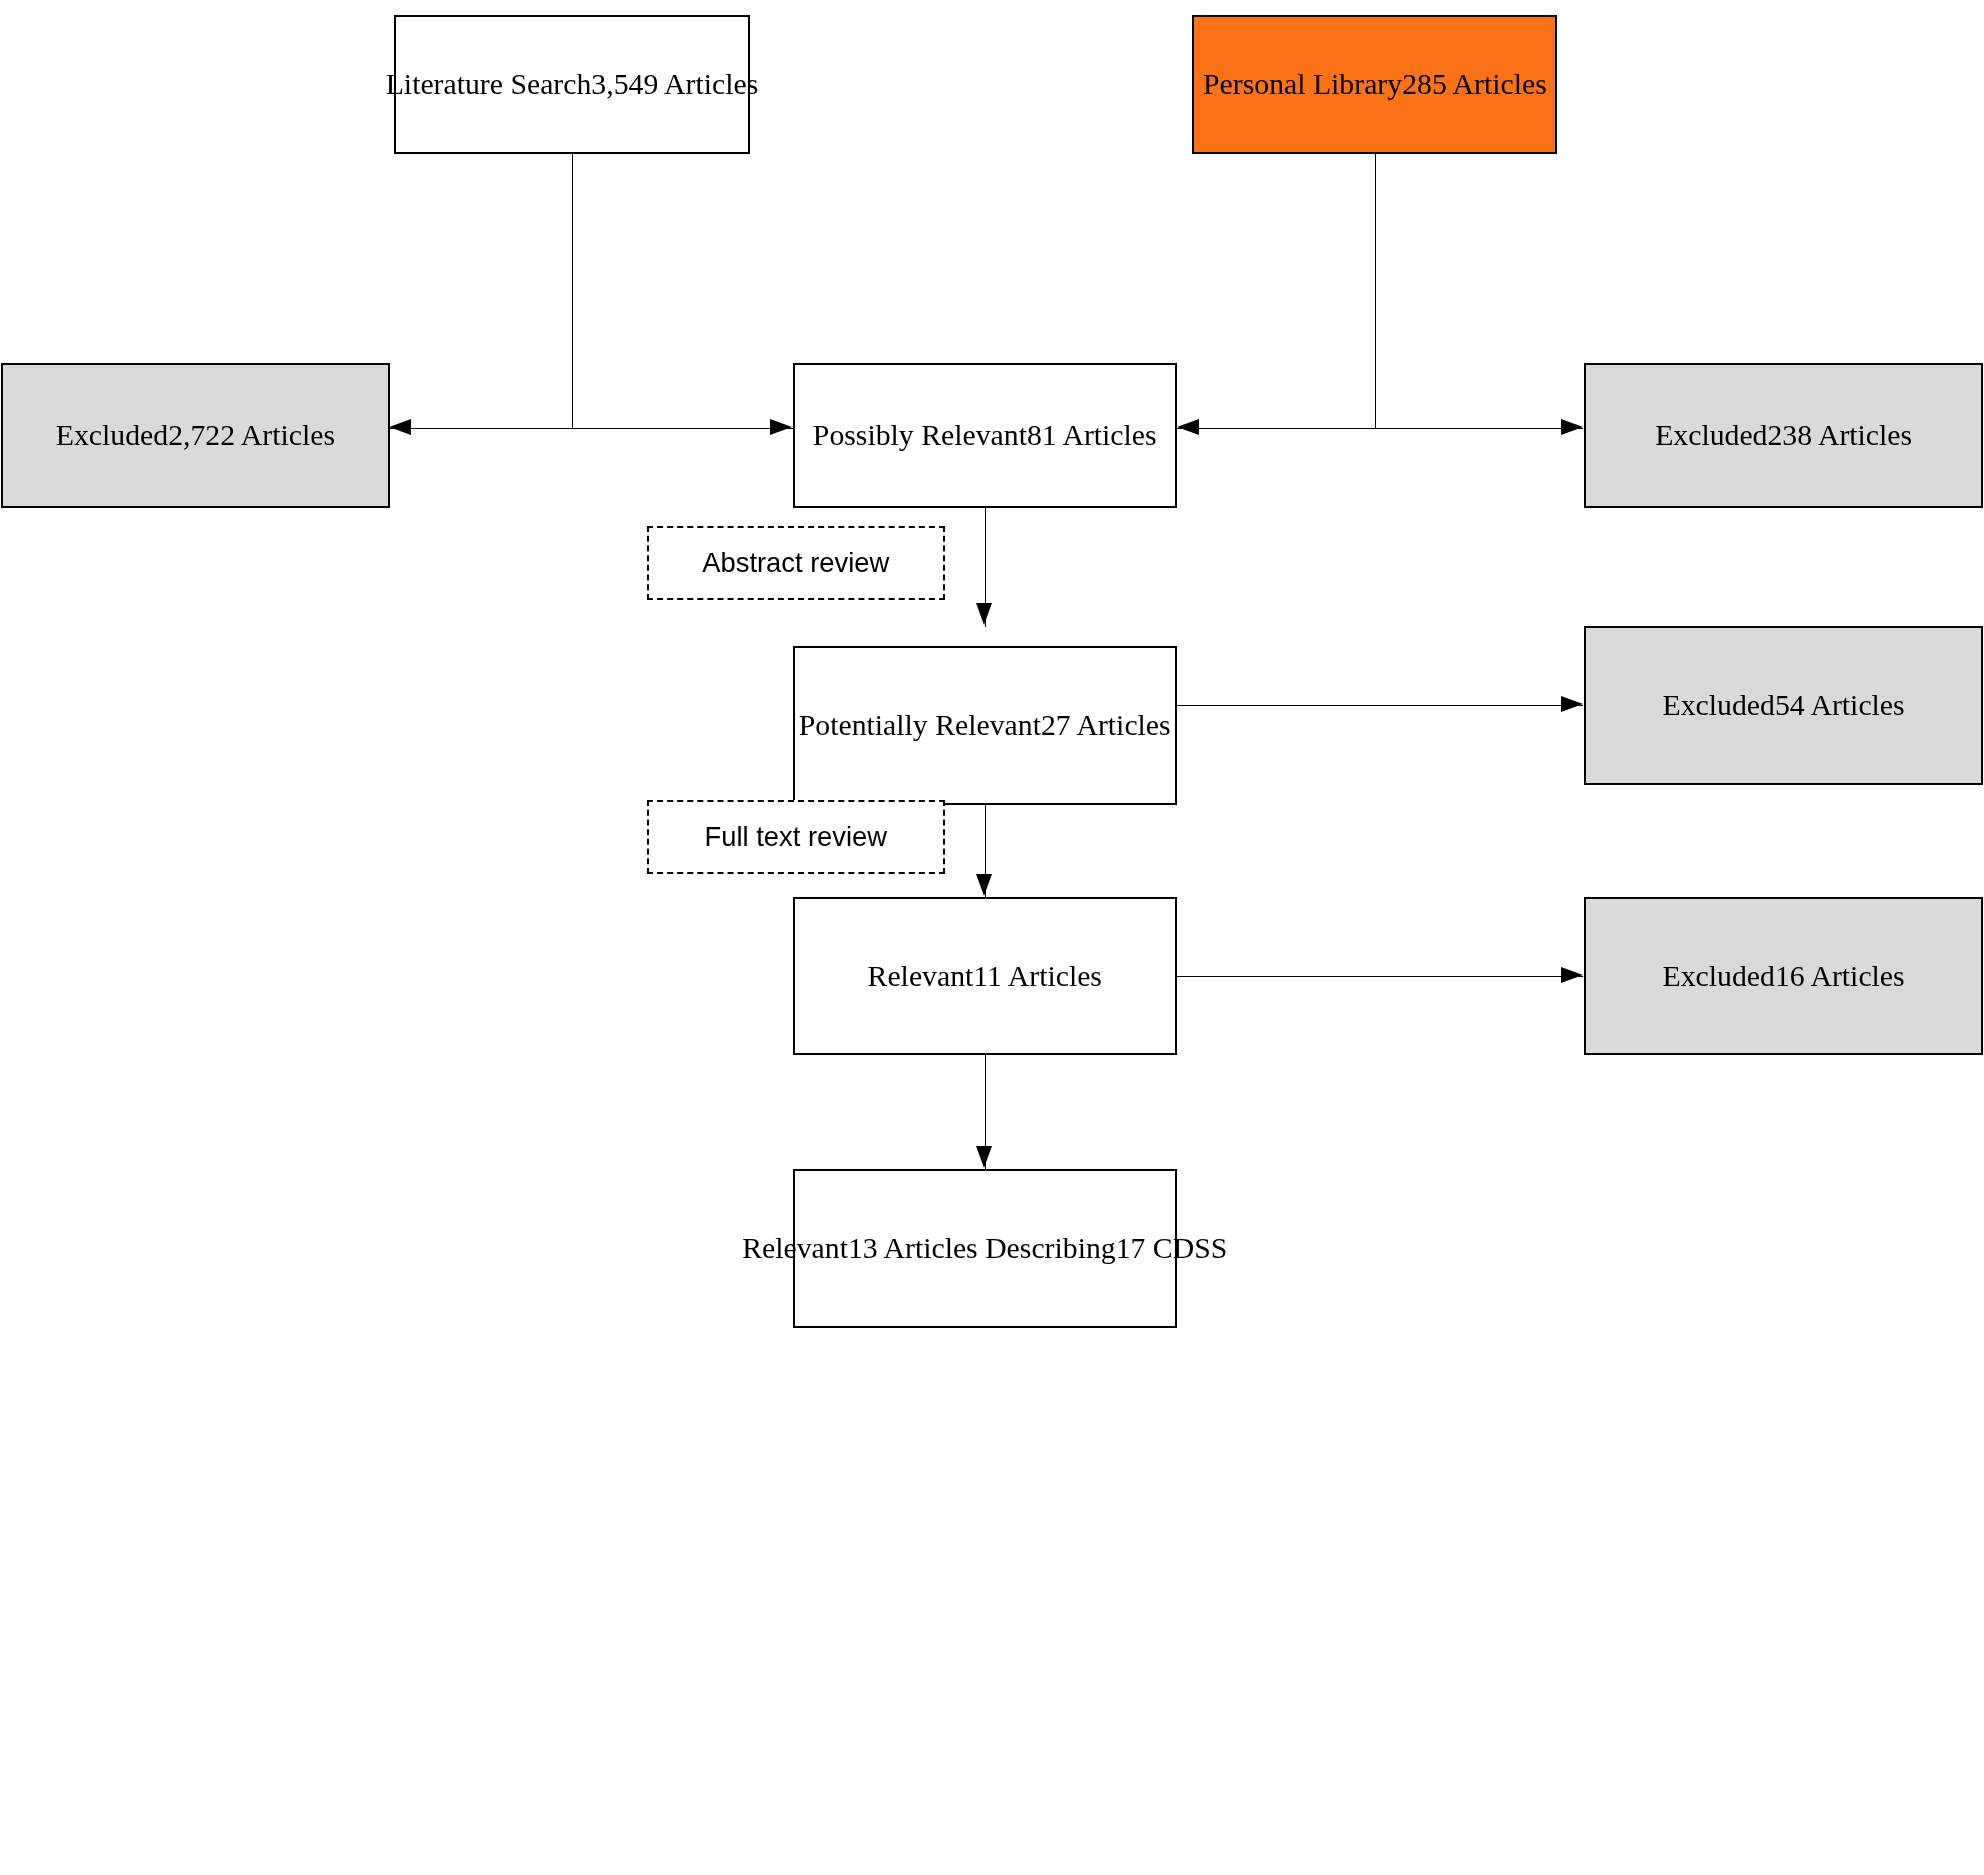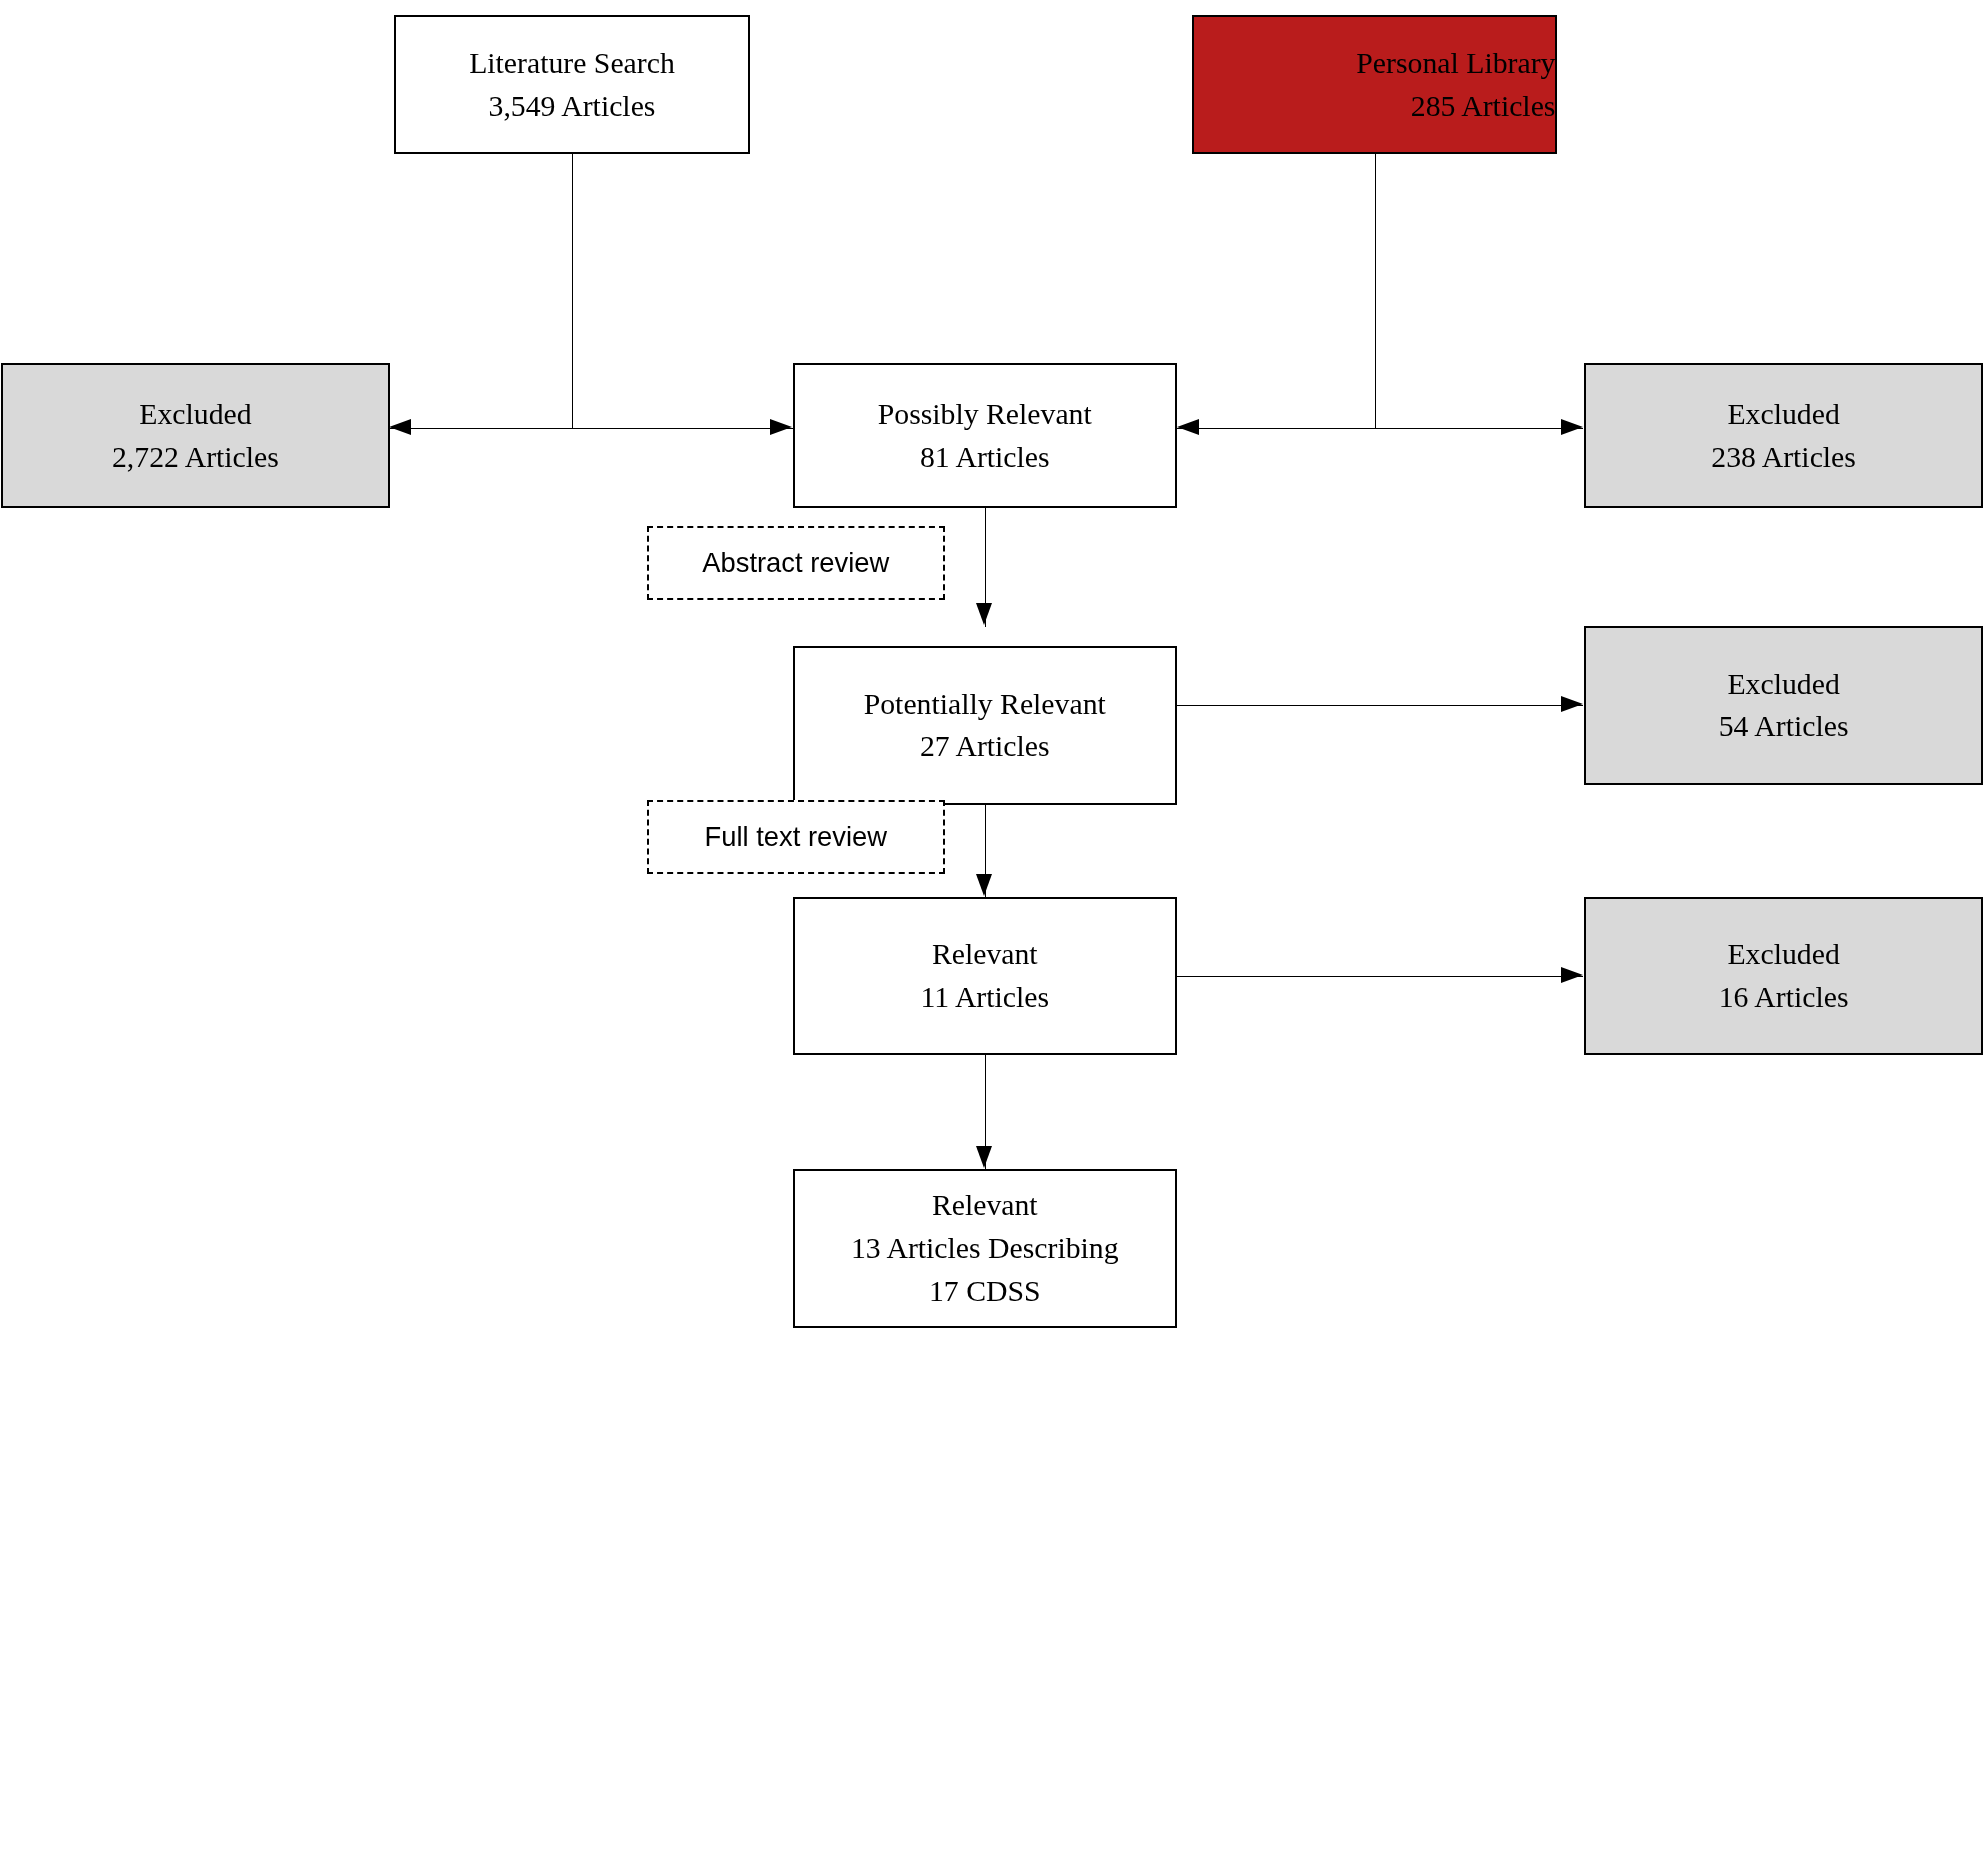--- a/index.html
+++ b/index.html
@@ -13,21 +13,21 @@
     height: 67.34vw; 
     background: #ffffff;
     overflow: hidden;
   }
   .box {
     position: absolute;
     box-sizing: border-box;
     border: 0.14vw solid #000000;
     background: #ffffff;
     display: flex;
-    flex-direction: column;
+    flex-direction: row;
     align-items: center;
     justify-content: center;
     text-align: center;
     font-family: "Liberation Serif", "DejaVu Serif", serif;
     font-size: 1.5vw;
     line-height: 2.15vw;
     color: #000000;
   }
   .box.gray {
     background: #d9d9d9;
@@ -100,21 +100,21 @@
   <div class="arr arr-down" style="left:calc(49.63% - 0.42vw);top:calc(46.84% - 1.15vw);"></div>
   <div class="arr arr-right" style="left:calc(79.85% - 1.15vw);top:calc(52.78% - 0.45vw);"></div>
   <div class="arr arr-down" style="left:calc(49.63% - 0.42vw);top:calc(67.15% - 1.15vw);"></div>
   <div class="arr arr-right" style="left:calc(79.85% - 1.15vw);top:calc(73.06% - 0.45vw);"></div>
   <div class="arr arr-down" style="left:calc(49.63% - 0.42vw);top:calc(87.47% - 1.15vw);"></div>
 
   <div class="box" style="left: 19.85%; top: 1.16%; width: 17.96%; height: 10.37%; background: rgb(255, 255, 255);">
     <span>Literature Search</span>
     <span>3,549 Articles</span>
   </div>
-  <div class="box" style="left: 60.1%; top: 1.16%; width: 18.4%; height: 10.37%; background: #b91c1c; align-items: flex-end;">
+  <div class="box" style="left: 60.1%; top: 1.16%; width: 18.4%; height: 10.37%; background: #f97316;">
     <span>Personal Library</span>
     <span>285 Articles</span>
   </div>
 
   <div class="box gray" style="left: 0.05%; top: 27.2%; width: 19.6%; height: 10.8%; background: rgb(217, 217, 217);">
     <span>Excluded</span>
     <span>2,722 Articles</span>
   </div>
   <div class="box" style="left: 39.97%; top: 27.2%; width: 19.33%; height: 10.8%; background: rgb(255, 255, 255);">
     <span>Possibly Relevant</span>

